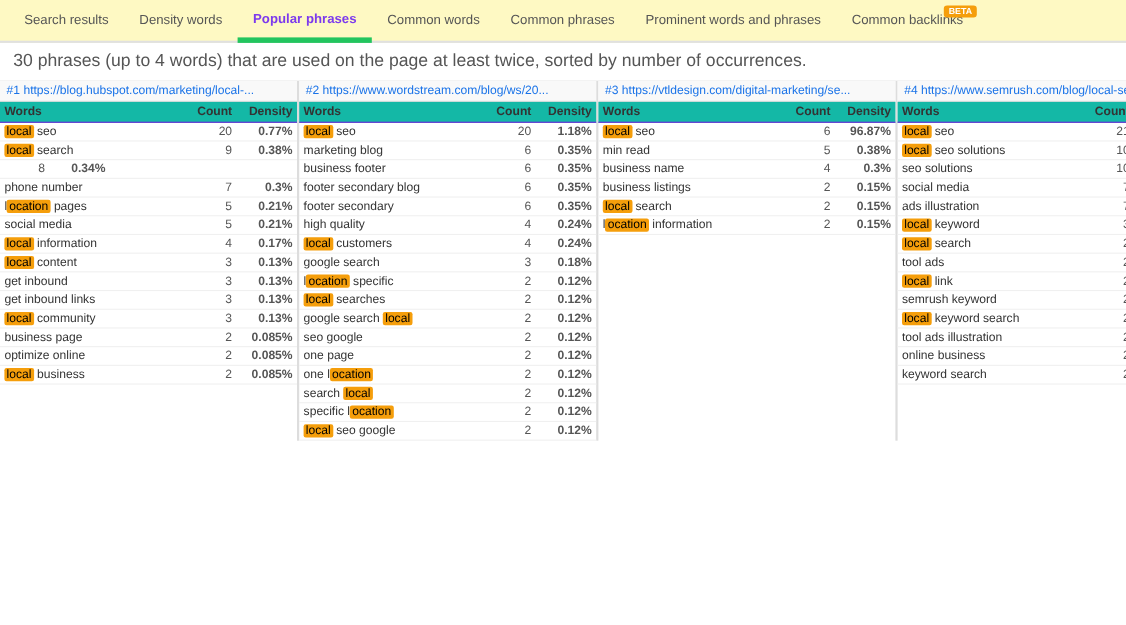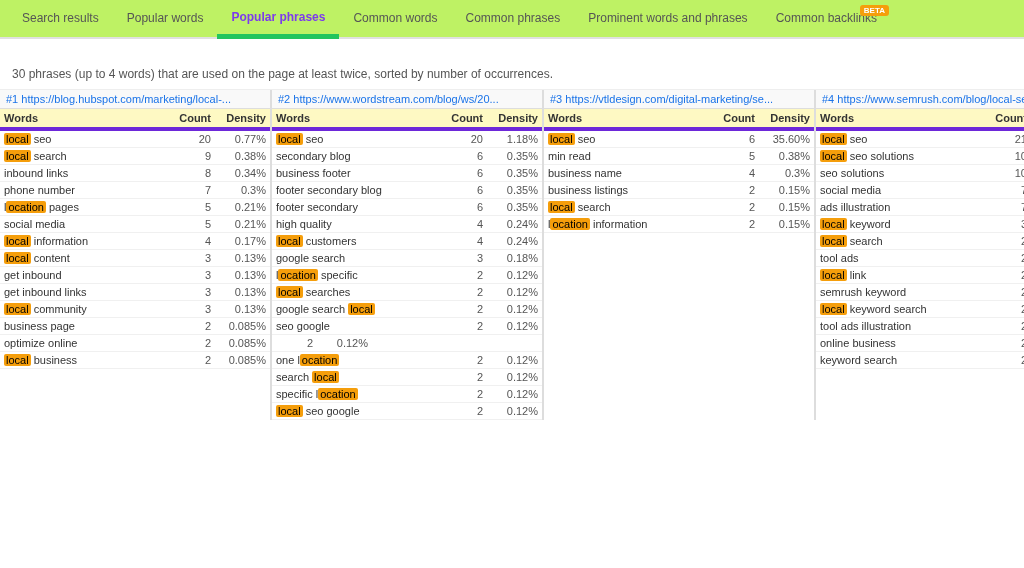--- a/index.html
+++ b/index.html
@@ -3,21 +3,21 @@
   <meta charset="utf-8">
   <style>
     * { box-sizing: border-box; margin: 0; padding: 0; }
     body { font-family: Arial, sans-serif; font-size: 12px; background: #fff; color: #333; width: 1024px; }
 
     .tabs {
       display: flex;
       align-items: center;
       border-bottom: 2px solid #e0e0e0;
       padding: 0 8px;
-      background: #bef264;
+      background: #fef9c3;
     }
     .tab {
       padding: 10px 14px;
       cursor: pointer;
       white-space: nowrap;
       position: relative;
       color: #555;
       font-size: 12px;
       border-bottom: 3px solid transparent;
       margin-bottom: -2px;
@@ -37,24 +37,23 @@
       padding: 1px 4px;
       border-radius: 3px;
       font-weight: bold;
     }
     .badge.beta {
       background: #f59e0b;
     }
 
     .description {
       padding: 8px 12px;
-      font-size: 12px;
+      font-size: 16px;
       color: #555;
       border-bottom: 1px solid #eee;
-      margin-top: 20px;
     }
 
     .content {
       display: flex;
       overflow-x: auto;
     }
 
     .col-group {
       flex: 0 0 auto;
       border-right: 2px solid #ddd;
@@ -69,22 +68,22 @@
       border-bottom: 1px solid #ddd;
       white-space: nowrap;
       overflow: hidden;
       text-overflow: ellipsis;
       max-width: 380px;
     }
     .col-header a { color: #1a73e8; text-decoration: none; font-size: 11px; }
 
     .col-sub-headers {
       display: flex;
-      background: #fef9c3;
-      border-bottom: 4px solid #6d28d9;
+      background: #14b8a6;
+      border-bottom: 1px solid #6d28d9;
     }
     .col-sub-header {
       font-size: 11px;
       font-weight: bold;
       color: #333;
       padding: 3px 4px;
     }
     .words-col { width: 170px; }
     .count-col { width: 45px; text-align: right; }
     .density-col { width: 55px; text-align: right; }
@@ -93,35 +92,35 @@
       display: flex;
       border-bottom: 1px solid #f0f0f0;
       align-items: center;
     }
     .cell {
       padding: 2px 4px;
       font-size: 11px;
     }
     .cell.words { width: 170px; overflow: hidden; white-space: nowrap; }
     .cell.count { width: 45px; text-align: right; color: #555; }
-    .cell.density { width: 55px; text-align: right; color: #555; }
+    .cell.density { width: 55px; text-align: right; color: #555; font-weight: bold; }
 
     .highlight {
       background: #f59e0b;
       color: #000;
       padding: 0 2px;
       border-radius: 2px;
     }
   </style>
 </head>
 <body>
 
 <div class="tabs">
 <div class="tab">Search results</div>
-    <div class="tab">Popular words</div>
+    <div class="tab">Density words</div>
     <div class="tab active">Popular phrases</div>
     <div class="tab">Common words</div>
     <div class="tab">Common phrases</div>
     <div class="tab">Prominent words and phrases</div>
     <div class="tab">Common backlinks<span class="badge beta">BETA</span></div>
   </div>
 
 <div class="description">
   <span>30 phrases (up to 4 words) that are used on the page at least twice, sorted by number of occurrences.</span>
 </div>
@@ -138,21 +137,20 @@
         <div class="cell words"><span class="highlight">local</span><span> seo</span></div>
         <div class="cell count">20</div>
         <div class="cell density">0.77%</div>
       </div>
       <div class="data-row">
         <div class="cell words"><span class="highlight">local</span><span> search</span></div>
         <div class="cell count">9</div>
         <div class="cell density">0.38%</div>
       </div>
       <div class="data-row">
-        <div class="cell words"><span>inbound links</span></div>
         <div class="cell count">8</div>
         <div class="cell density">0.34%</div>
       </div>
       <div class="data-row">
         <div class="cell words"><span>phone number</span></div>
         <div class="cell count">7</div>
         <div class="cell density">0.3%</div>
       </div>
       <div class="data-row">
         <div class="cell words"><span>l</span><span class="highlight">ocation</span><span> pages</span></div>
@@ -211,21 +209,21 @@
         <div class="col-sub-header words-col">Words</div>
         <div class="col-sub-header count-col">Count</div>
         <div class="col-sub-header density-col">Density</div>
       </div>
       <div class="data-row">
         <div class="cell words"><span class="highlight">local</span><span> seo</span></div>
         <div class="cell count">20</div>
         <div class="cell density">1.18%</div>
       </div>
       <div class="data-row">
-        <div class="cell words"><span>secondary blog</span></div>
+        <div class="cell words"><span>marketing blog</span></div>
         <div class="cell count">6</div>
         <div class="cell density">0.35%</div>
       </div>
       <div class="data-row">
         <div class="cell words"><span>business footer</span></div>
         <div class="cell count">6</div>
         <div class="cell density">0.35%</div>
       </div>
       <div class="data-row">
         <div class="cell words"><span>footer secondary blog</span></div>
@@ -266,20 +264,21 @@
         <div class="cell words"><span>google search </span><span class="highlight">local</span></div>
         <div class="cell count">2</div>
         <div class="cell density">0.12%</div>
       </div>
       <div class="data-row">
         <div class="cell words"><span>seo</span><span> google</span></div>
         <div class="cell count">2</div>
         <div class="cell density">0.12%</div>
       </div>
       <div class="data-row">
+        <div class="cell words"><span>one page</span></div>
         <div class="cell count">2</div>
         <div class="cell density">0.12%</div>
       </div>
       <div class="data-row">
         <div class="cell words"><span>one l</span><span class="highlight">ocation</span></div>
         <div class="cell count">2</div>
         <div class="cell density">0.12%</div>
       </div>
       <div class="data-row">
         <div class="cell words"><span>search </span><span class="highlight">local</span></div>
@@ -300,21 +299,21 @@
     <div class="col-group">
       <div class="col-header" style="max-width: 270px;"><a href="#">#3 https://vtldesign.com/digital-marketing/se...</a></div>
       <div class="col-sub-headers">
         <div class="col-sub-header words-col">Words</div>
         <div class="col-sub-header count-col">Count</div>
         <div class="col-sub-header density-col">Density</div>
       </div>
       <div class="data-row">
         <div class="cell words"><span class="highlight">local</span><span> seo</span></div>
         <div class="cell count">6</div>
-        <div class="cell density">35.60%</div>
+        <div class="cell density">96.87%</div>
       </div>
       <div class="data-row">
         <div class="cell words"><span>min read</span></div>
         <div class="cell count">5</div>
         <div class="cell density">0.38%</div>
       </div>
       <div class="data-row">
         <div class="cell words"><span>business name</span></div>
         <div class="cell count">4</div>
         <div class="cell density">0.3%</div>

